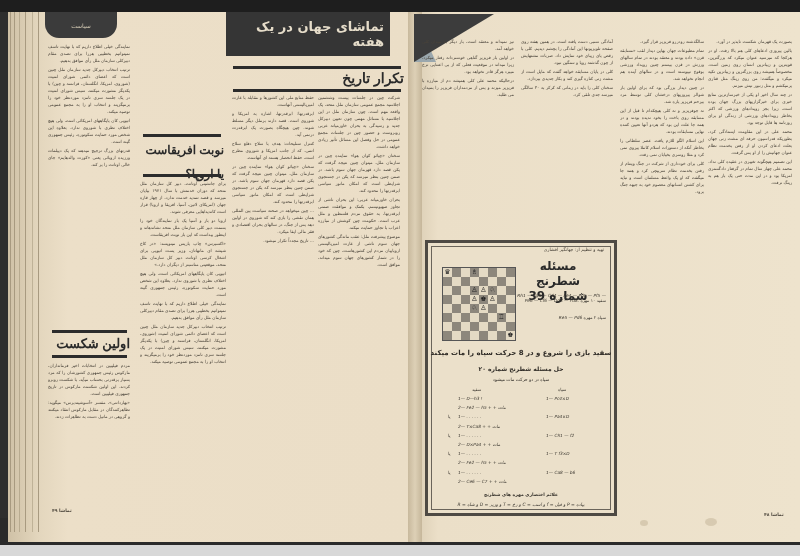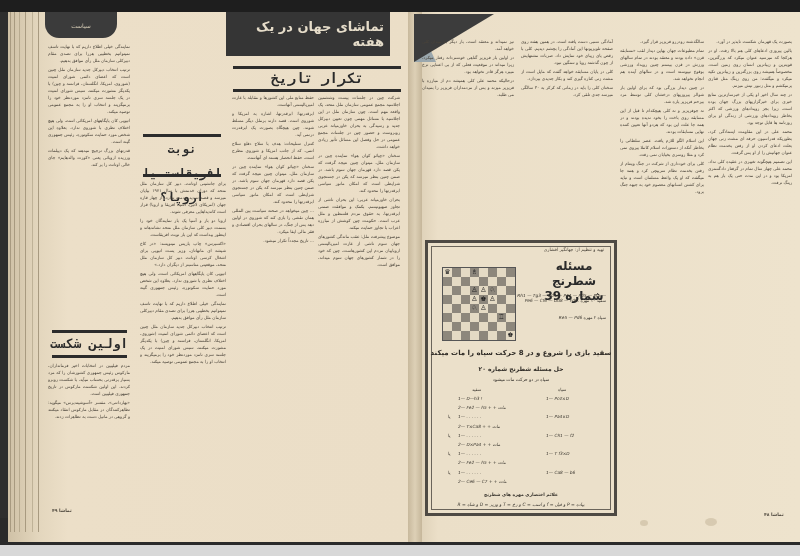--- a/index.html
+++ b/index.html
@@ -22,26 +22,26 @@
   .text-block p { margin-bottom: 2px; }
 
   
   .section-tab { position: absolute; left: 45px; top: 12px; width: 72px; height: 26px; background: #3b3b3b; border-radius: 0 0 14px 14px; color: #d6ccb6; font-size: 6px; display: flex; align-items: center; justify-content: center; direction: rtl; }
 
   
   .banner { position: absolute; left: 226px; top: 12px; width: 164px; height: 44px; background: #353535; color: #e5dcc9; font-size: 13px; font-weight: bold; display: flex; align-items: center; justify-content: flex-end; padding-right: 6px; direction: rtl; letter-spacing: 0.5px; }
 
   .rule { position: absolute; background: #2c2c2c; }
 
-  .headline { position: absolute; direction: rtl; text-align: center; color: #2a2a2a; font-weight: bold; font-family: Liberation Mono, monospace; }
+  .headline { position: absolute; direction: rtl; text-align: right; color: #2a2a2a; font-weight: bold; font-family: Liberation Sans, sans-serif; }
 
   .chess-box { position: absolute; left: 425px; top: 240px; width: 192px; height: 276px; border: 3px solid #4e4a44; background: #ebe0ca; }
   .chess-box-inner { position: absolute; inset: 3px; border: 1px solid #6a645a; }
   .chess-credit { position: absolute; top: 4px; right: 10px; font-size: 4.5px; color: #4a443a; direction: rtl; }
-  .chess-title { position: absolute; top: 16px; right: 0; width: 80px; text-align: center; font-size: 12px; font-weight: bold; color: #2a2a2a; line-height: 15px; direction: rtl; }
+  .chess-title { position: absolute; top: 16px; right: 16px; width: 80px; text-align: center; font-size: 12px; font-weight: bold; color: #2a2a2a; line-height: 15px; direction: rtl; }
   .board { position: absolute; left: 14px; top: 24px; width: 74px; height: 74px; display: grid; grid-template-columns: repeat(8, 1fr); grid-template-rows: repeat(8, 1fr); border: 1px solid #555; }
   .sq { display: flex; align-items: center; justify-content: center; font-size: 7px; line-height: 1; color: #222; }
   .sq.light { background: #e4dac4; }
   .sq.dark { background: #8d877c; }
   .pos-line { position: absolute; right: 8px; font-size: 4.3px; color: #3a362f; font-style: italic; direction: ltr; text-align: right; width: 92px; }
   .chess-caption { position: absolute; left: 0; width: 100%; text-align: center; direction: rtl; color: #2e2a25; font-weight: bold; }
   .sol-row { position: absolute; font-size: 4.3px; color: #3a362f; font-style: italic; direction: ltr; white-space: nowrap; }
   .legend-bar { position: absolute; left: 0; width: 100%; text-align: center; font-size: 4.5px; color: #3a362f; direction: ltr; font-style: italic; }
 
   .folio { position: absolute; font-size: 4.5px; color: #4a443a; direction: rtl; font-weight: bold; }

